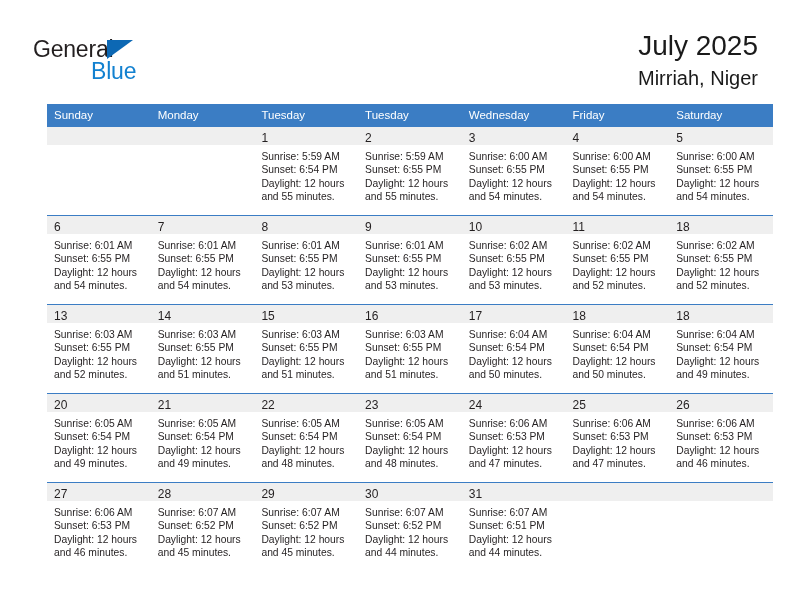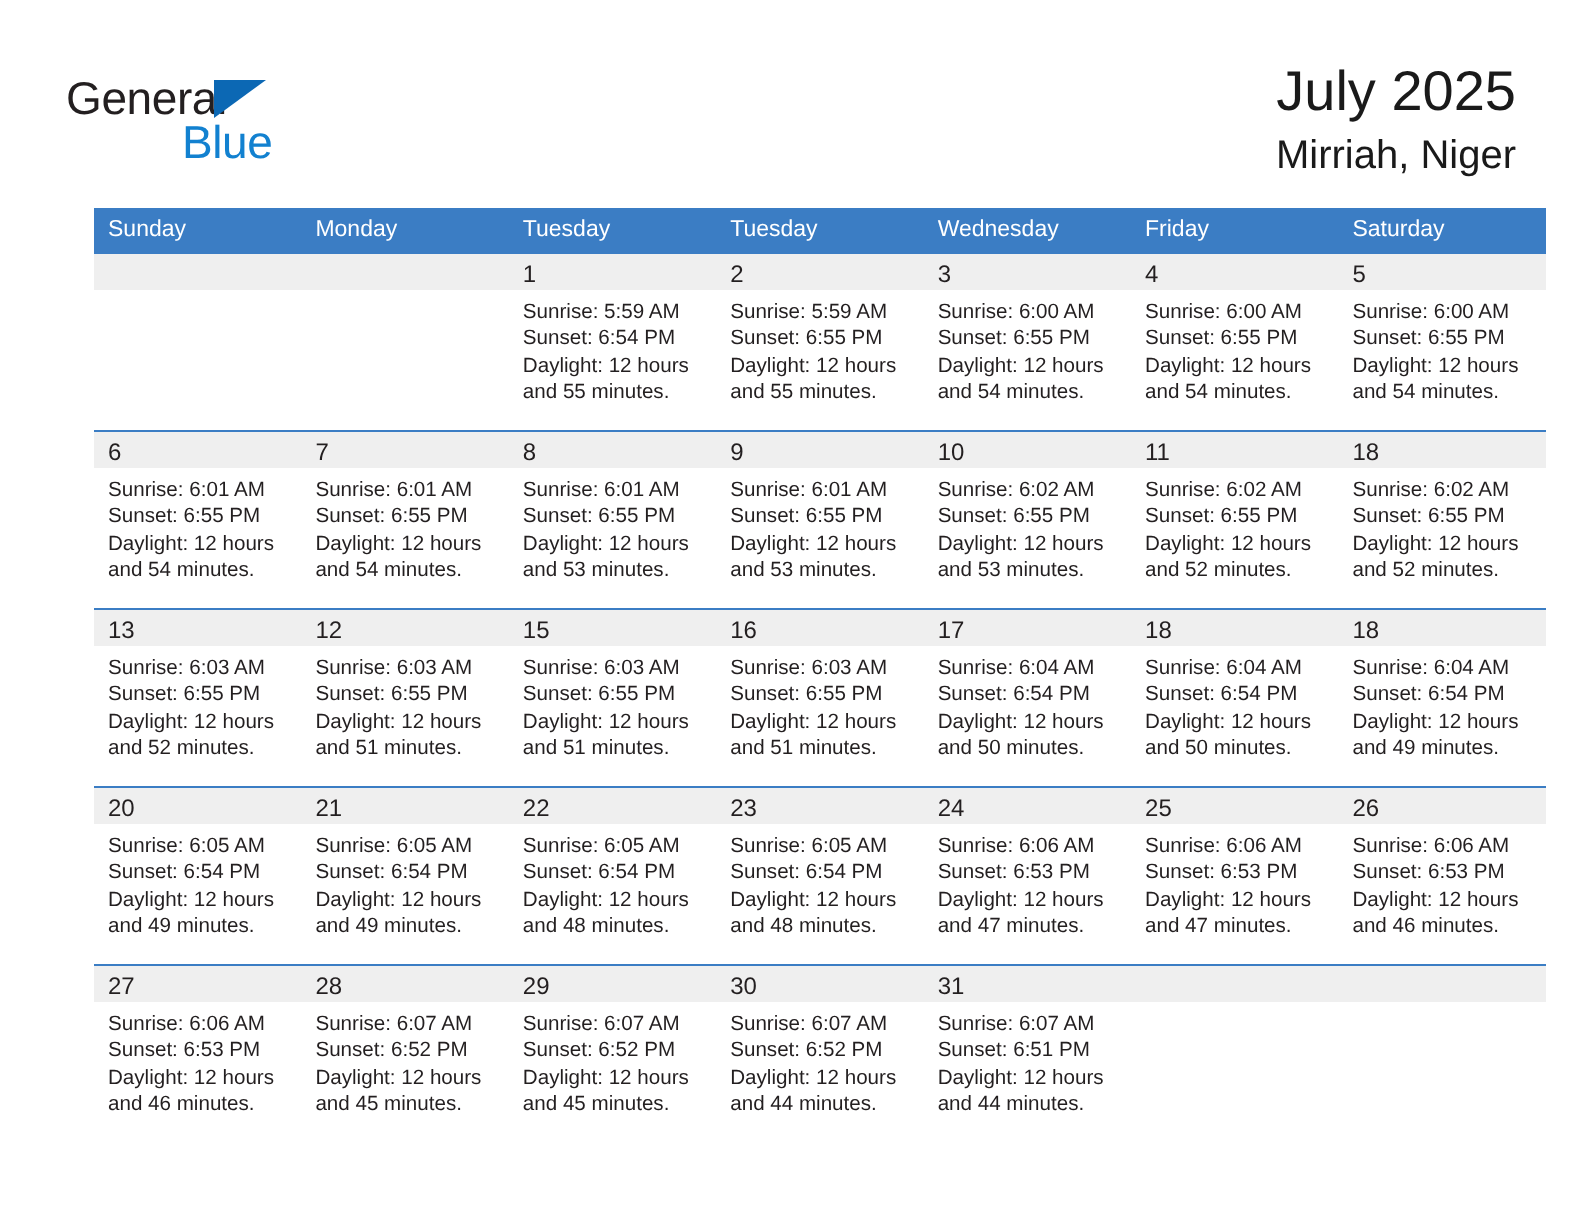--- a/index.html
+++ b/index.html
@@ -293,21 +293,21 @@
           <td>
             <div class="daynum-band"><span class="daynum">13</span></div>
             <div class="cell-body">
               <div class="cell-line">Sunrise: 6:03 AM</div>
               <div class="cell-line">Sunset: 6:55 PM</div>
               <div class="cell-line">Daylight: 12 hours</div>
               <div class="cell-line">and 52 minutes.</div>
             </div>
           </td>
           <td>
-            <div class="daynum-band"><span class="daynum">12</span></div>
+            <div class="daynum-band"><span class="daynum">14</span></div>
             <div class="cell-body">
               <div class="cell-line">Sunrise: 6:03 AM</div>
               <div class="cell-line">Sunset: 6:55 PM</div>
               <div class="cell-line">Daylight: 12 hours</div>
               <div class="cell-line">and 51 minutes.</div>
             </div>
           </td>
           <td>
             <div class="daynum-band"><span class="daynum">15</span></div>
             <div class="cell-body">

